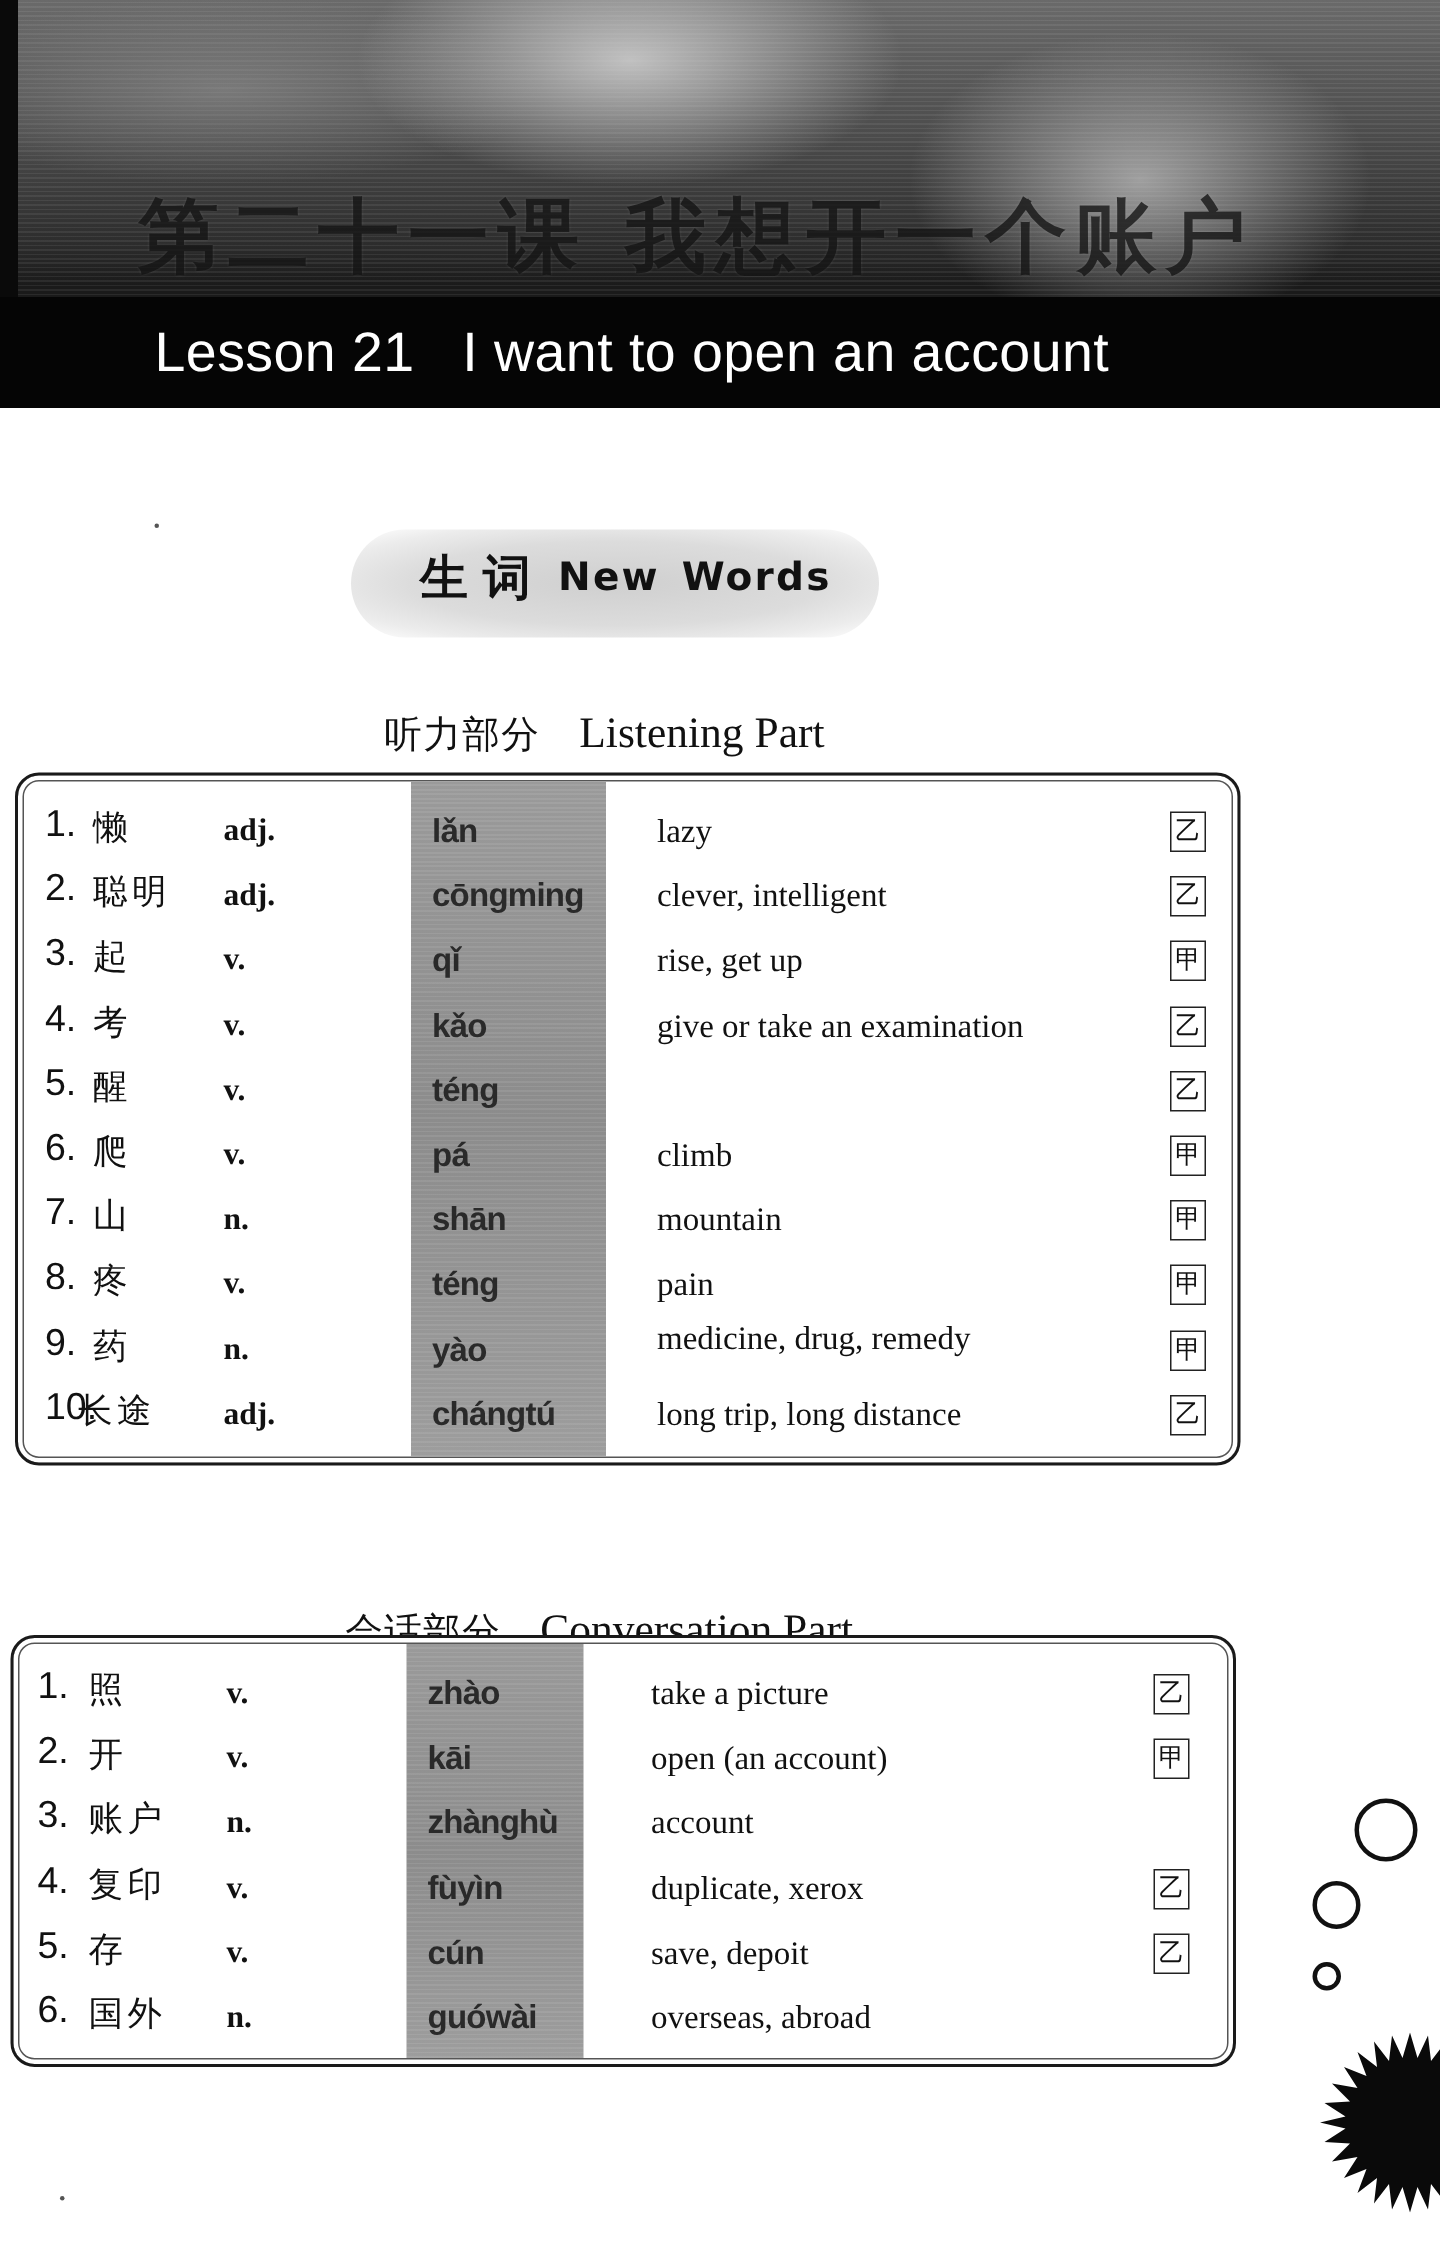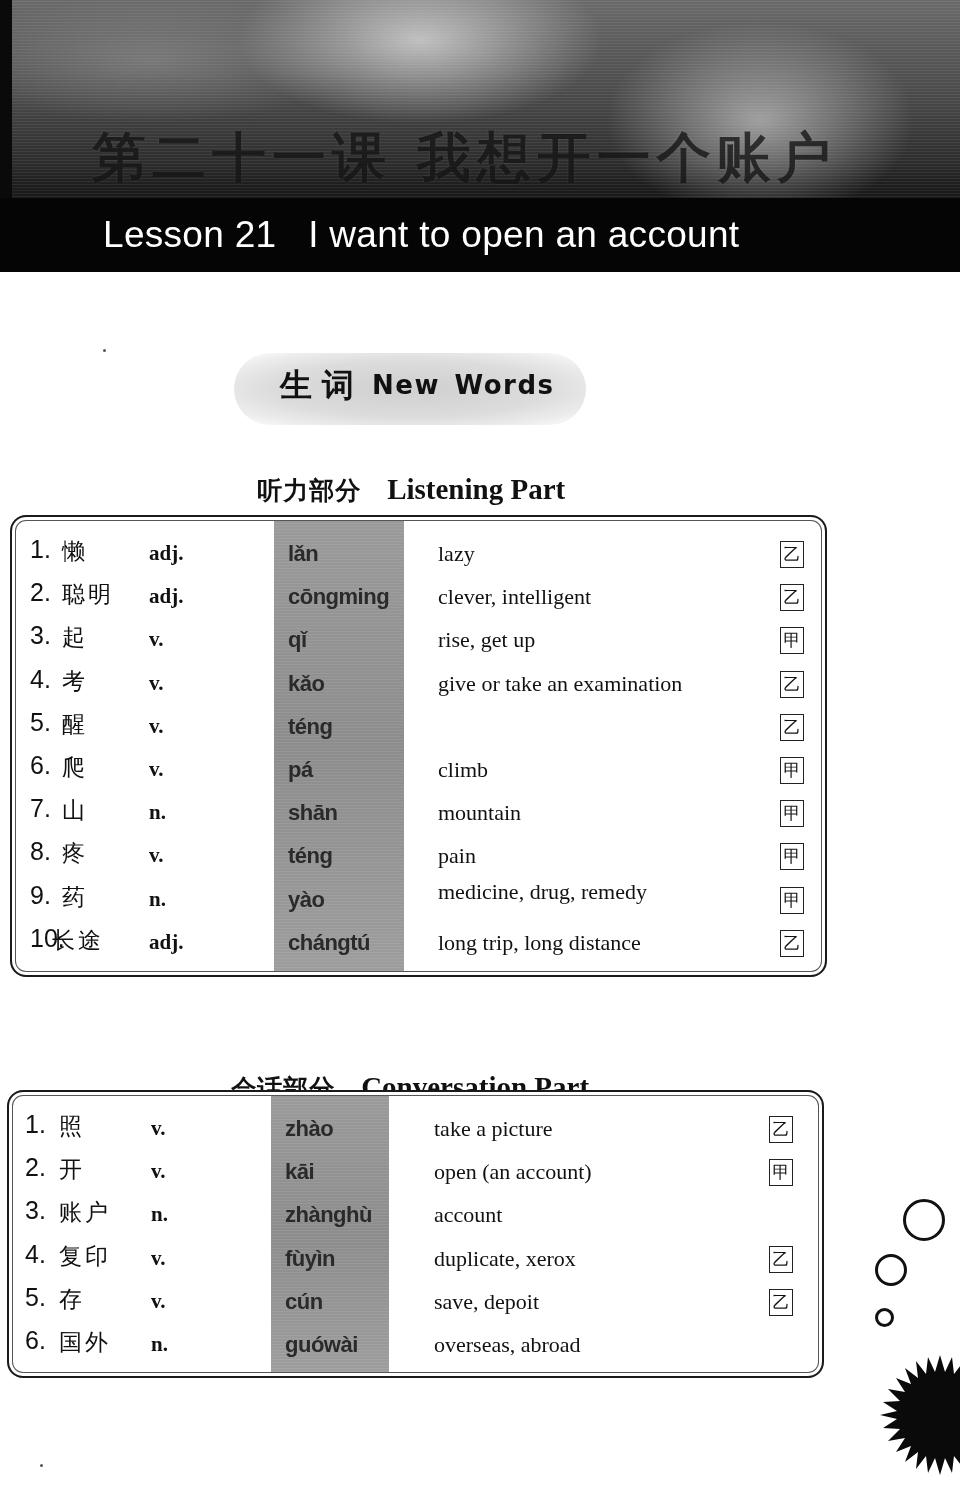--- a/index.html
+++ b/index.html
@@ -42,21 +42,21 @@
     font-family: "DejaVu Sans", sans-serif; font-weight: bold; font-size: 32px; letter-spacing: 10px; color: #111; margin-left: 16px;
   }
   .nw-en {
     position: absolute; left: 372px; top: 370px;
     font-family: "DejaVu Sans", sans-serif; font-weight: bold; font-size: 26px; letter-spacing: 1.5px; color: #111;
     word-spacing: 4px;
   }
 
   
   .section-head {
-    position: absolute; font-weight: bold; white-space: pre; color: #111;
+    position: absolute; font-weight: normal; white-space: pre; color: #111;
   }
   .section-head .cn { font-family: "DejaVu Sans", sans-serif; font-size: 25px; letter-spacing: 1px; }
   .section-head .en { font-family: "Liberation Serif", serif; font-size: 29px; margin-left: 26px; }
 
   
   .vocab-box {
     position: absolute; border: 2.5px solid #1a1a1a; border-radius: 16px; background: #fff;
     box-shadow: inset 0 0 0 3px #fff, inset 0 0 0 4px #555;
   }
   .pinyin-band {

